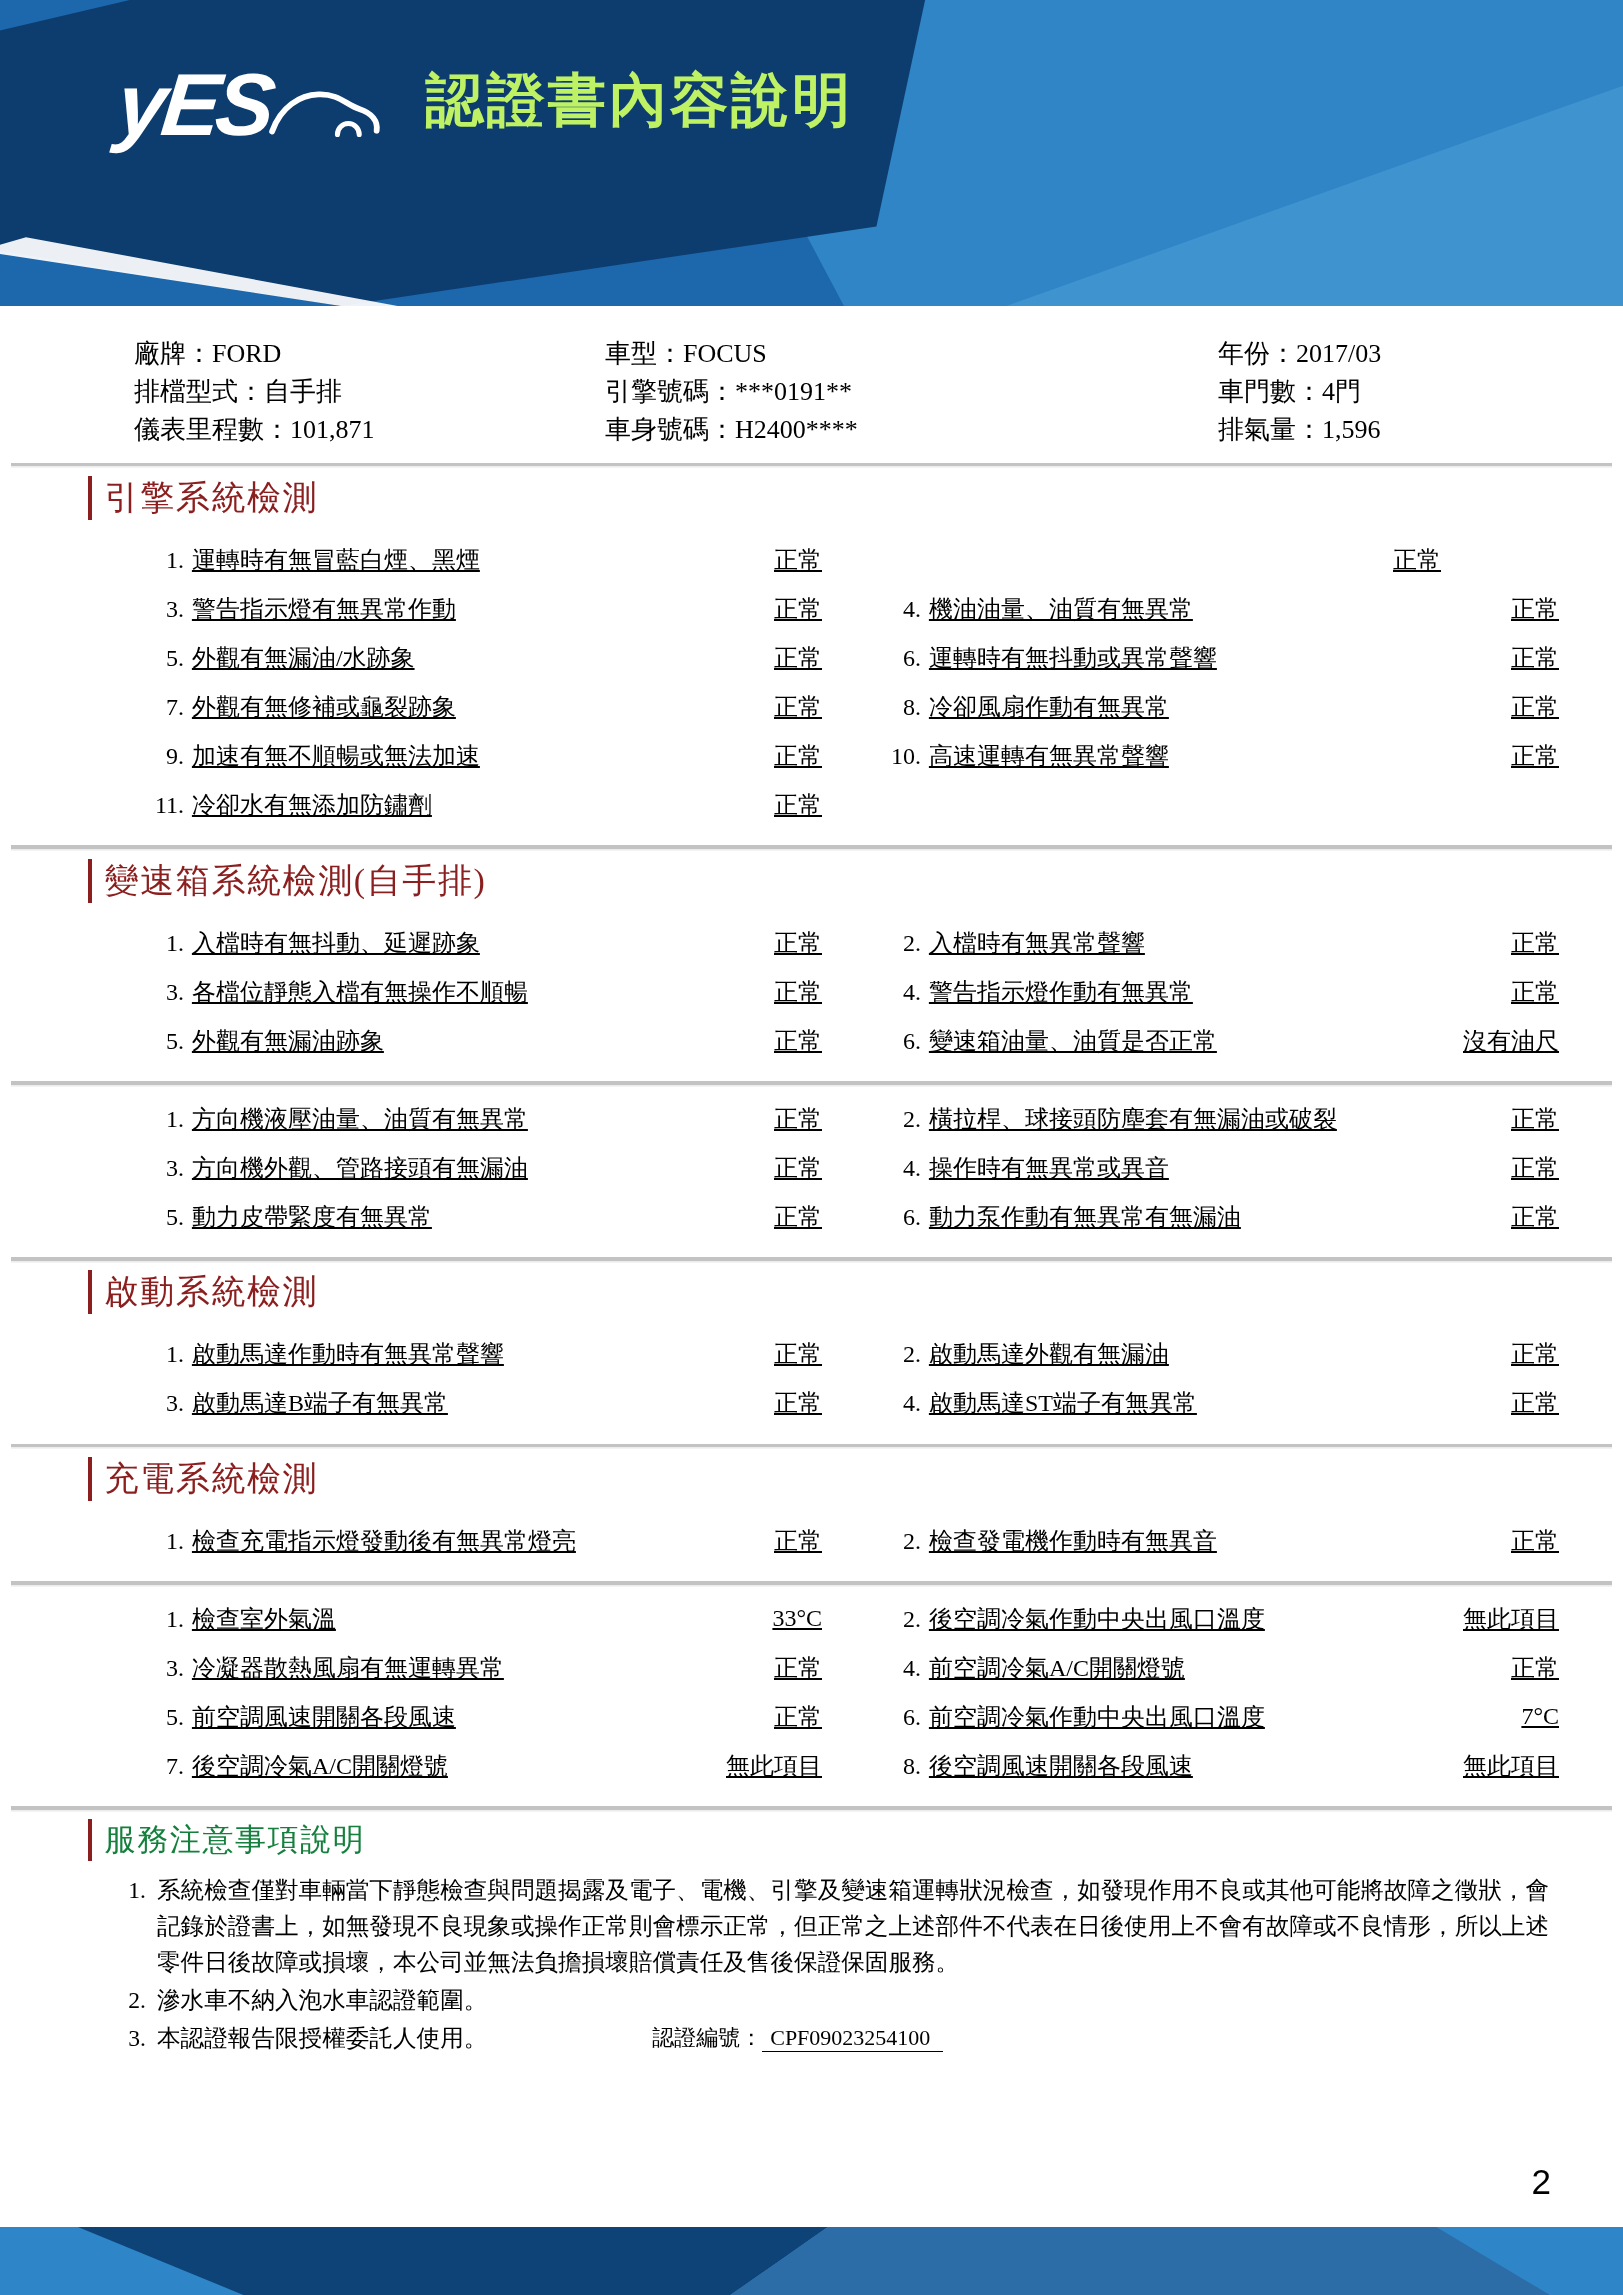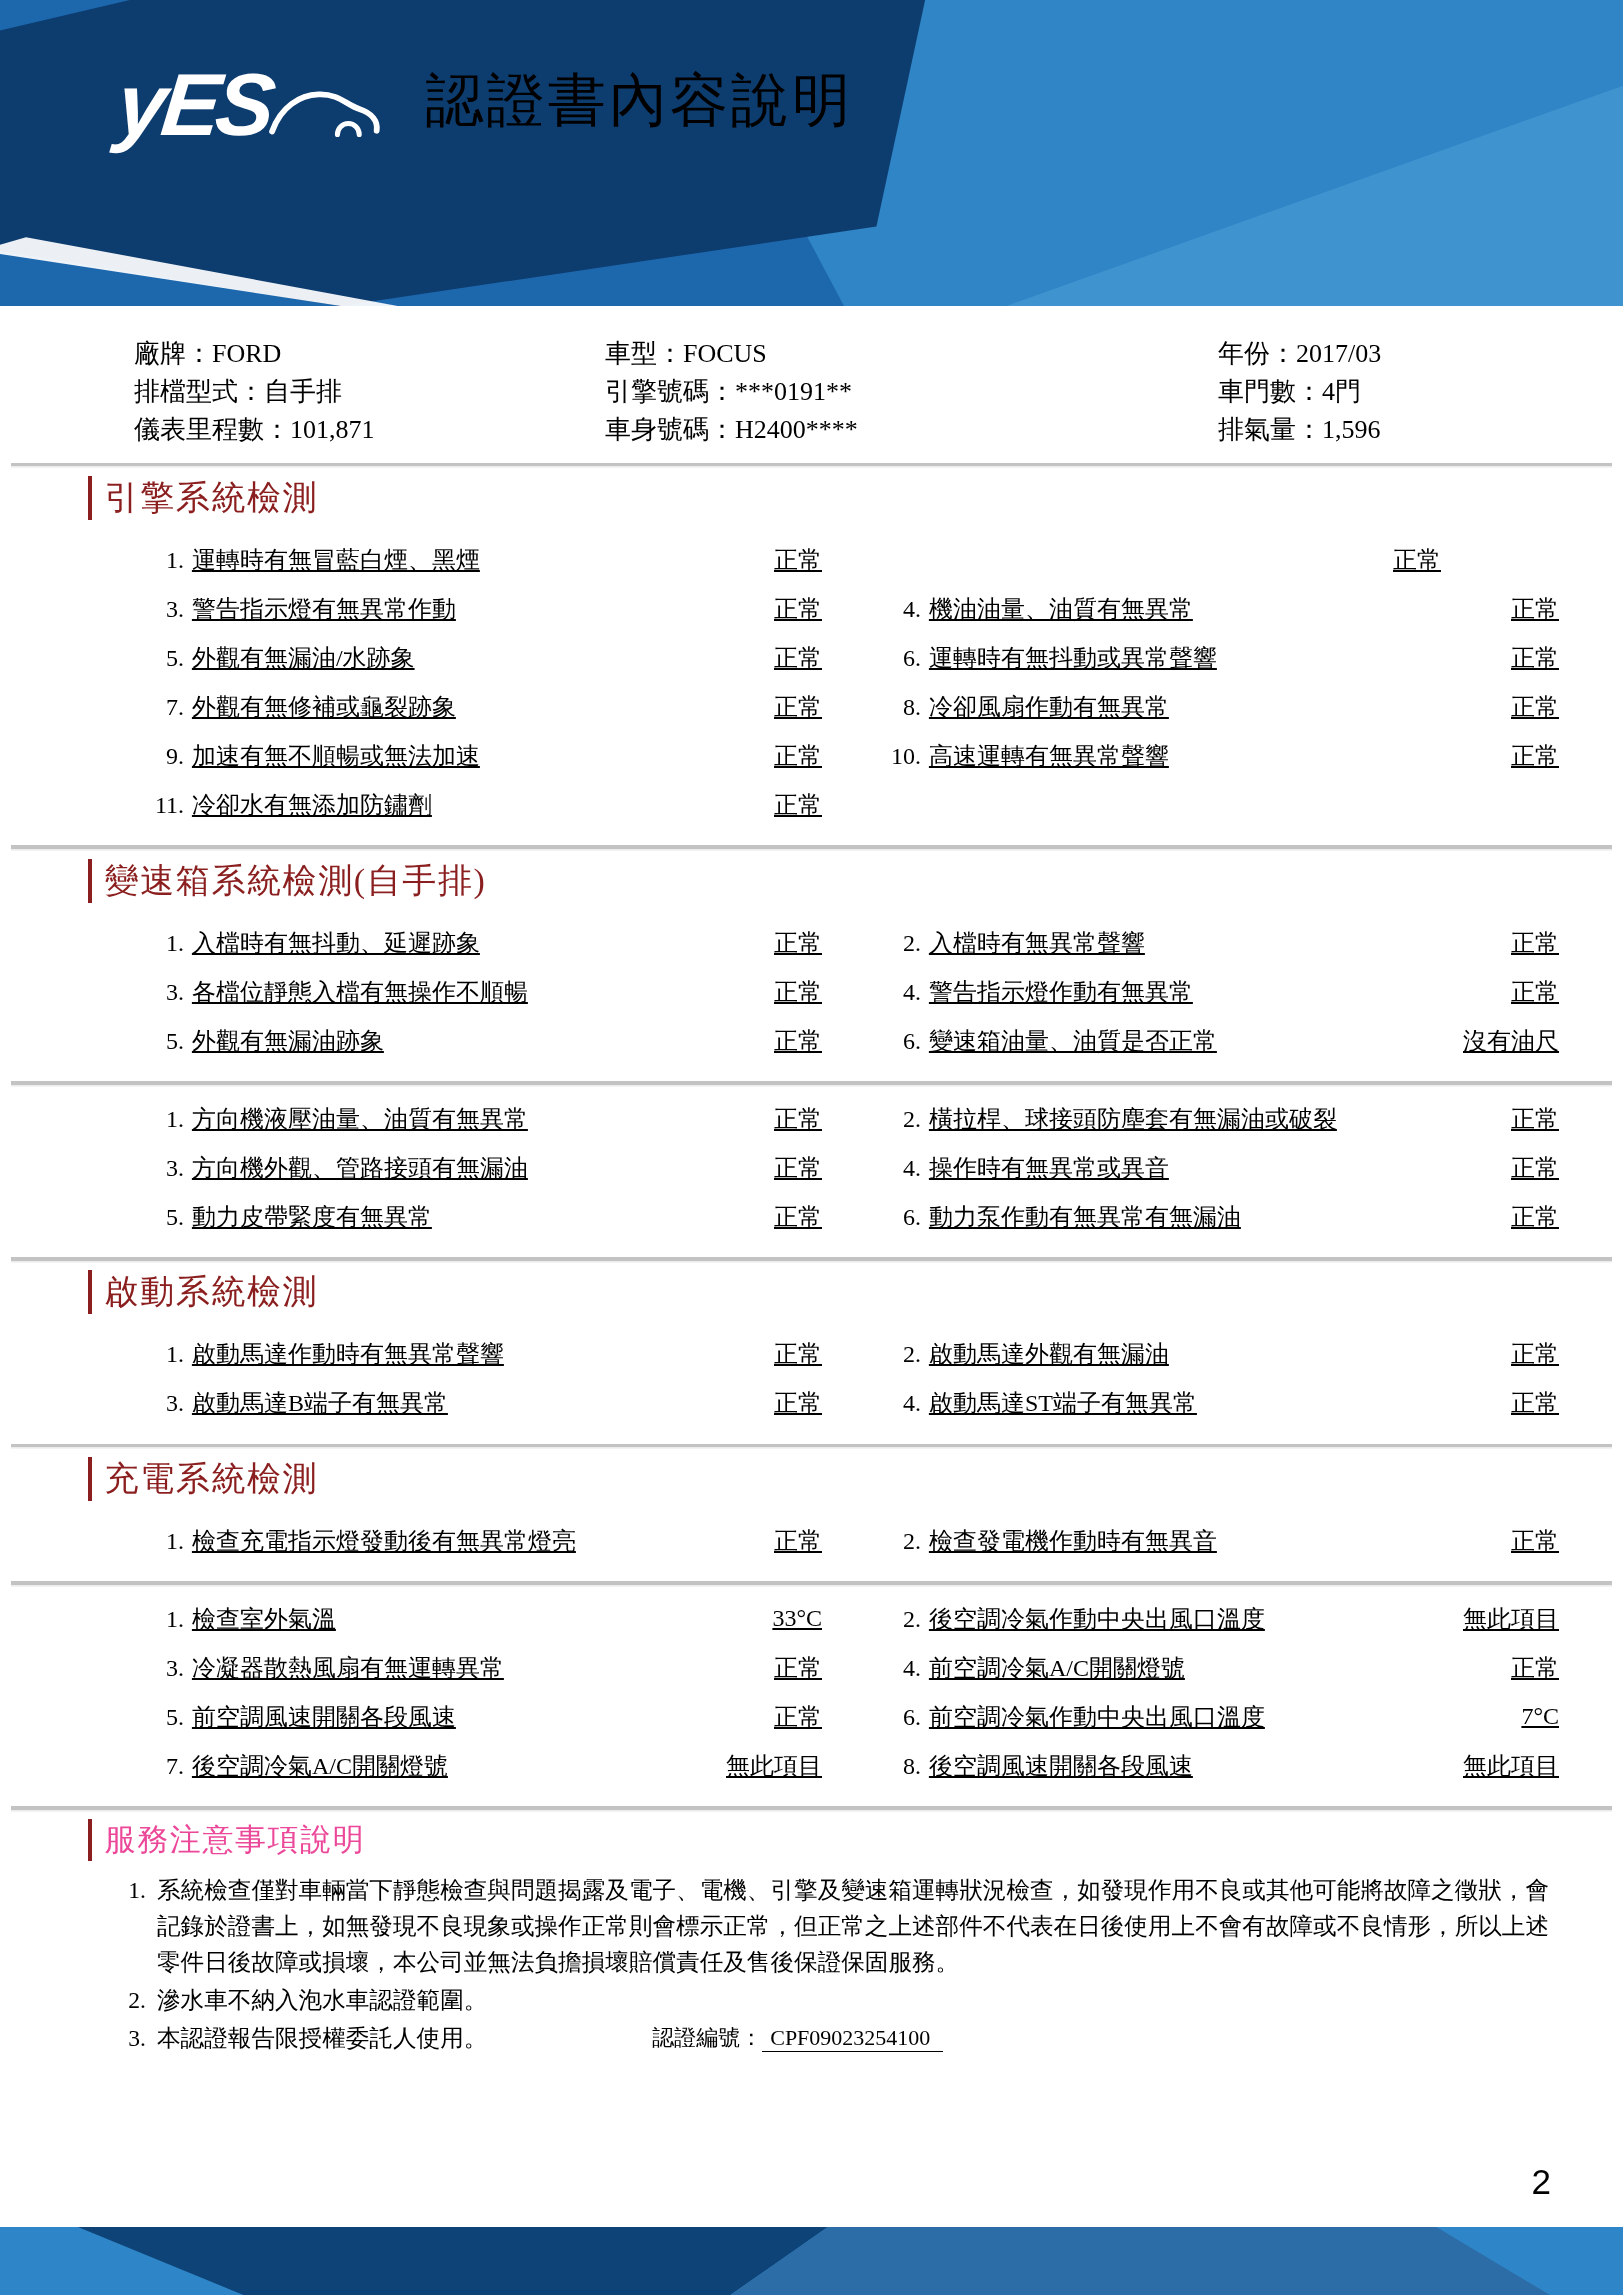--- a/index.html
+++ b/index.html
@@ -13,43 +13,43 @@
   .facet-right-light { background:#2f85c5; clip-path:polygon(42% 0, 100% 0, 100% 100%, 52% 100%); }
   .facet-right-lighter { background:#3f93cf; clip-path:polygon(100% 28%, 100% 100%, 62% 100%); }
   .facet-dark { background:#0d3c6f; clip-path:polygon(8% 0, 57% 0, 54% 74%, 21% 100%, 0 82%, 0 10%); }
   .facet-stripe { background:rgba(255,255,255,.92); clip-path:polygon(0 80%, 1.6% 77.5%, 24.5% 100%, 21% 100%, 0 83%); }
   .header-content { position:absolute; left:118px; top:61px; display:flex; align-items:center; gap:36px; }
   .logo { display:flex; align-items:flex-end; }
   .logo-text { color:#fff; font-family:"Liberation Sans","DejaVu Sans",sans-serif;
                font-size:88px; font-weight:800; font-style:italic; letter-spacing:-4.7px;
                transform:skewX(-6deg); line-height:1; }
   .car-icon { margin-left:-4.7px; margin-bottom:3.1px; }
-  .page-title { color:#000000; font-family:"Liberation Sans","DejaVu Sans",sans-serif;
-                font-size:58px; font-weight:400; letter-spacing:3.1px; line-height:1; padding-bottom:11px; }
+  .page-title { color:#bef264; font-family:"Liberation Sans","DejaVu Sans",sans-serif;
+                font-size:58px; font-weight:700; letter-spacing:3.1px; line-height:1; padding-bottom:11px; }
 
   
   .vehicle-info { display:grid; grid-template-columns:471px 613px 1fr;
                   padding:12.6px 63px 14px 134px; font-size:26px;margin-top:16px; }
   .info-cell { line-height:38px; white-space:nowrap; }
 
   .rule { height:3.9px; background:#c3c3c3; margin:0 11px; box-shadow:0 1.6px 0 #ececec; }
 
   
   .section { padding-top:9.4px; }
   .sec-title { color:#8b1f1f; font-size:34px; font-weight:400; line-height:44px;
                margin:0 0 15.7px 88px; padding-left:12.6px; border-left:4.7px solid #8b1f1f; letter-spacing:1.6px; }
   .sec-items { padding:0 64px 15.7px 140px; }
   .item-row { display:grid; grid-template-columns:1fr 118px 55px 1fr 118px; align-items:center; min-height:49px;text-decoration:underline; }
   .item-text { font-size:24px; white-space:nowrap; }
   .item-num { display:inline-block; width:44px; text-align:right; margin-right:7.9px; }
   .item-result { font-size:24px; text-align:right; white-space:nowrap; }
 
   
   .notes { padding-top:9.4px; }
-  .notes-title { color:#ec4899; font-size:31px; font-weight:400; line-height:42px;
+  .notes-title { color:#15803d; font-size:31px; font-weight:400; line-height:42px;
                  margin:0 0 11px 88px; padding-left:12.6px; border-left:4.7px solid #8b1f1f; letter-spacing:1.6px; }
   .notes-body { padding:0 55px 0 102px; }
   .note-row { display:flex; align-items:flex-start; font-size:23.6px; line-height:36px; margin-bottom:1.6px; }
   .note-num { flex:0 0 44px; text-align:right; margin-right:11px; }
   .note-text { flex:0 1 auto; }
   .cert { margin-left:165px; font-size:22px; white-space:nowrap; }
   .cert-number { border-bottom:1.6px solid #000; padding:0 12.6px 1.6px 7.9px; }
 
   .page-number { position:absolute; right:72px; bottom:93px; font-size:35px;
                  font-family:"Liberation Sans","DejaVu Sans",sans-serif; }

